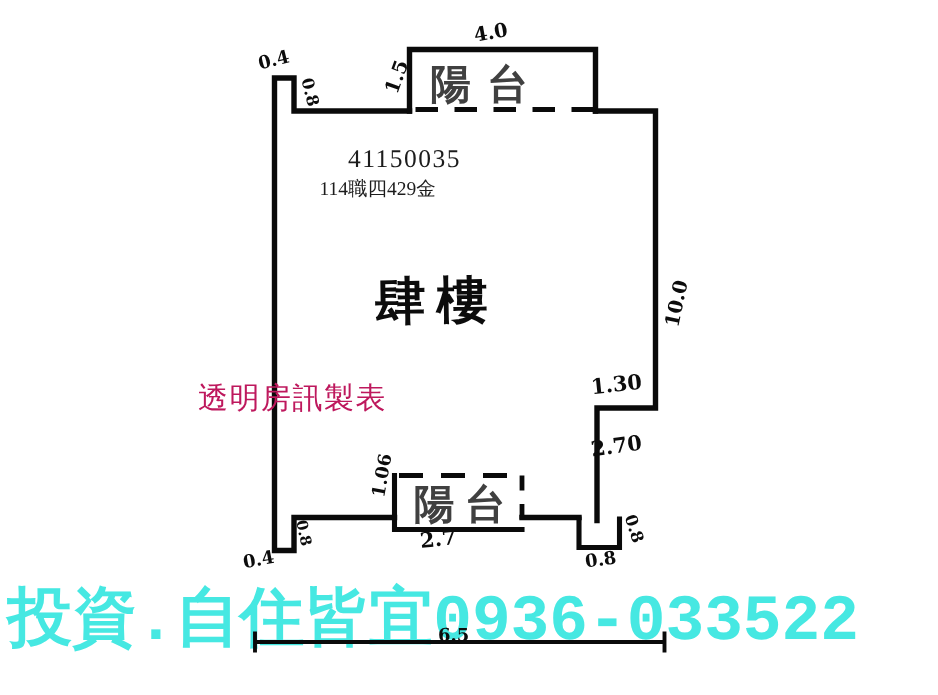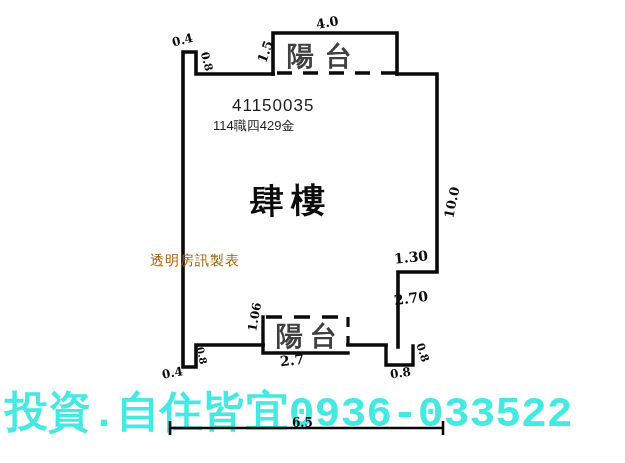--- a/index.html
+++ b/index.html
@@ -2,21 +2,21 @@
 <html><head>
 <meta charset="utf-8">
 <style>
   html,body{margin:0;padding:0;background:#fff;}
   #stage{
     position:relative;width:625px;height:463px;background:#ffffff;overflow:hidden;
     font-family:"Liberation Sans",sans-serif;
   }
   #plan-svg{position:absolute;left:0;top:0;z-index:3;pointer-events:none;}
   .lbl{position:absolute;color:#101010;white-space:nowrap;z-index:4;}
-  .typed{font-family:Liberation Sans, sans-serif;color:#1c1c1c;}
+  .typed{font-family:Liberation Serif, serif;color:#1c1c1c;}
   .hand{font-family:"DejaVu Serif",serif;font-weight:bold;color:#0c0c0c;}
   .dim{font-size:13px;}
   .ad{
     position:absolute;left:5px;top:392px;z-index:1;
     font-family:Liberation Mono, monospace;font-weight:bold;
     font-size:43px;line-height:1.05;letter-spacing:0px;color:#46E8E2;
     white-space:nowrap;
   }
   .balcony-word{font-family:"DejaVu Serif",serif;font-weight:bold;font-size:27px;letter-spacing:11px;color:#404040;}
 </style>
@@ -36,21 +36,21 @@
 
     <path d="M263,317 V353 H348" stroke="#0a0a0a" stroke-width="3.4" fill="none" stroke-linecap="square"></path>
     <path d="M266,317 H348" stroke="#0a0a0a" stroke-width="3.4" fill="none" stroke-dasharray="16 12"></path>
     <path d="M348,317 V353" stroke="#0a0a0a" stroke-width="3.2" fill="none" stroke-dasharray="10 9"></path>
 
     <path d="M170,428 H443 M170,421 V435 M443,421 V435" stroke="#0a0a0a" stroke-width="2.6" fill="none"></path>
   </svg>
 
   <div class="lbl typed" style="left:232px;top:96px;font-size:17px;letter-spacing:1px;">41150035</div>
   <div class="lbl typed" style="left:213px;top:117px;font-size:13px;">114職四429金</div>
-  <div class="lbl typed" style="left:132px;top:252px;font-size:14px;color:#a16207;letter-spacing:1px;margin-left:18px;">透明房訊製表</div>
+  <div class="lbl typed" style="left:132px;top:252px;font-size:20px;color:#be185d;letter-spacing:1px;">透明房訊製表</div>
 
   <div class="lbl hand" style="left:250px;top:178px;font-size:34px;letter-spacing:7px;transform:rotate(-1deg);">肆樓</div>
   <div class="lbl balcony-word" style="left:287px;top:38px;">陽台</div>
   <div class="lbl balcony-word" style="left:276px;top:318px;letter-spacing:7px;">陽台</div>
 
   <div class="lbl hand dim" style="left:316px;top:15px;transform:rotate(-10deg);">4.0</div>
   <div class="lbl hand dim" style="left:254px;top:44px;transform:rotate(-70deg);">1.5</div>
   <div class="lbl hand" style="left:172px;top:33px;font-size:12px;transform:rotate(-14deg);">0.4</div>
   <div class="lbl hand" style="left:197px;top:55px;font-size:11px;transform:rotate(76deg);">0.8</div>
   <div class="lbl hand dim" style="left:436px;top:195px;transform:rotate(-78deg);">10.0</div>

